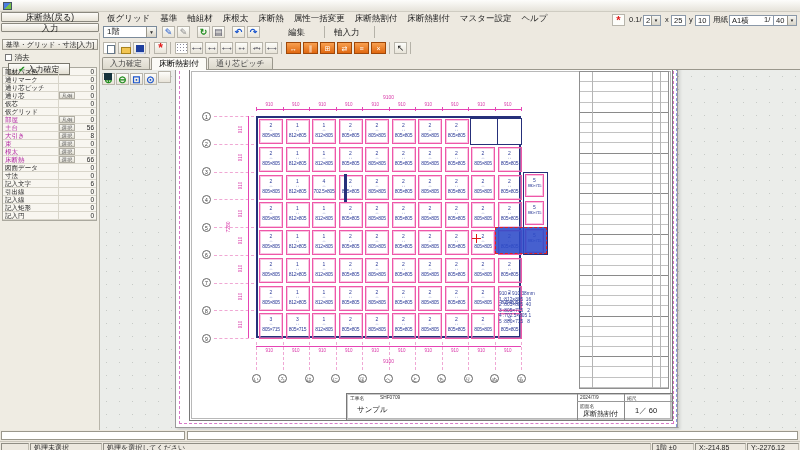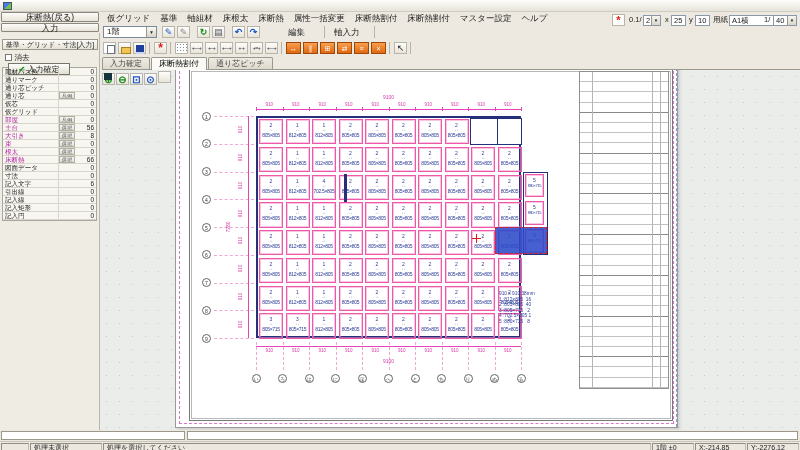--- a/index.html
+++ b/index.html
@@ -823,20 +823,33 @@
         <div class="dim-seg" style="left: 318.5px; top: 285px; width: 26.5px;">910</div>
         <div class="dim-total" style="left: 80px; top: 295px; width: 265px;">9100</div>
       </div>
     <div id="legend-note" style="left:323px; top:228px;">910 x 910 38mm
 1 :812×805  16
 2 :805×805  40
 3 :805×715   2
 4 :702.5×805 1
 5 :880×715   8</div>
 
+    <div id="title-block">
+      <span class="tbk-v" style="left:230px;"></span>
+      <span class="tbk-v" style="left:277px;"></span>
+      <span class="tbk-h" style="left:230px; width:97px; top:7px;"></span>
+      <span class="tbk-lab" style="left:3px; top:1px;">工事名</span>
+      <span class="tbk-lab" style="left:33px; top:1px;">SHF0709</span>
+      <span class="tbk-val" style="left:10px; top:11px;">サンプル</span>
+      <span class="tbk-lab" style="left:233px; top:1px;">2024/7/9</span>
+      <span class="tbk-lab" style="left:233px; top:9px;">図面名</span>
+      <span class="tbk-val" style="left:236px; top:15px; font-size:7px;">床断熱割付</span>
+      <span class="tbk-lab" style="left:280px; top:1px;">縮尺</span>
+      <span class="tbk-val" style="left:288px; top:12px;">1／ 60</span>
+    </div>
   <div style="position: absolute; left: 347px; top: 108.5px; width: 25px; height: 83.25px; border: 1.5px solid rgb(38, 48, 122); background: rgb(255, 255, 255);">
         <div class="panel" style="left: 1px; top: 1px; width: 19px; height: 23.75px;">
           <div class="pn">5</div>
           <div class="ps" style="font-size: 4px;">880×715</div>
         </div>
         <div class="panel" style="left: 1px; top: 28.75px; width: 19px; height: 23.75px;">
           <div class="pn">5</div>
           <div class="ps" style="font-size: 4px;">880×715</div>
         </div>
         <div class="panel" style="left: 1px; top: 56.5px; width: 19px; height: 23.75px;">

